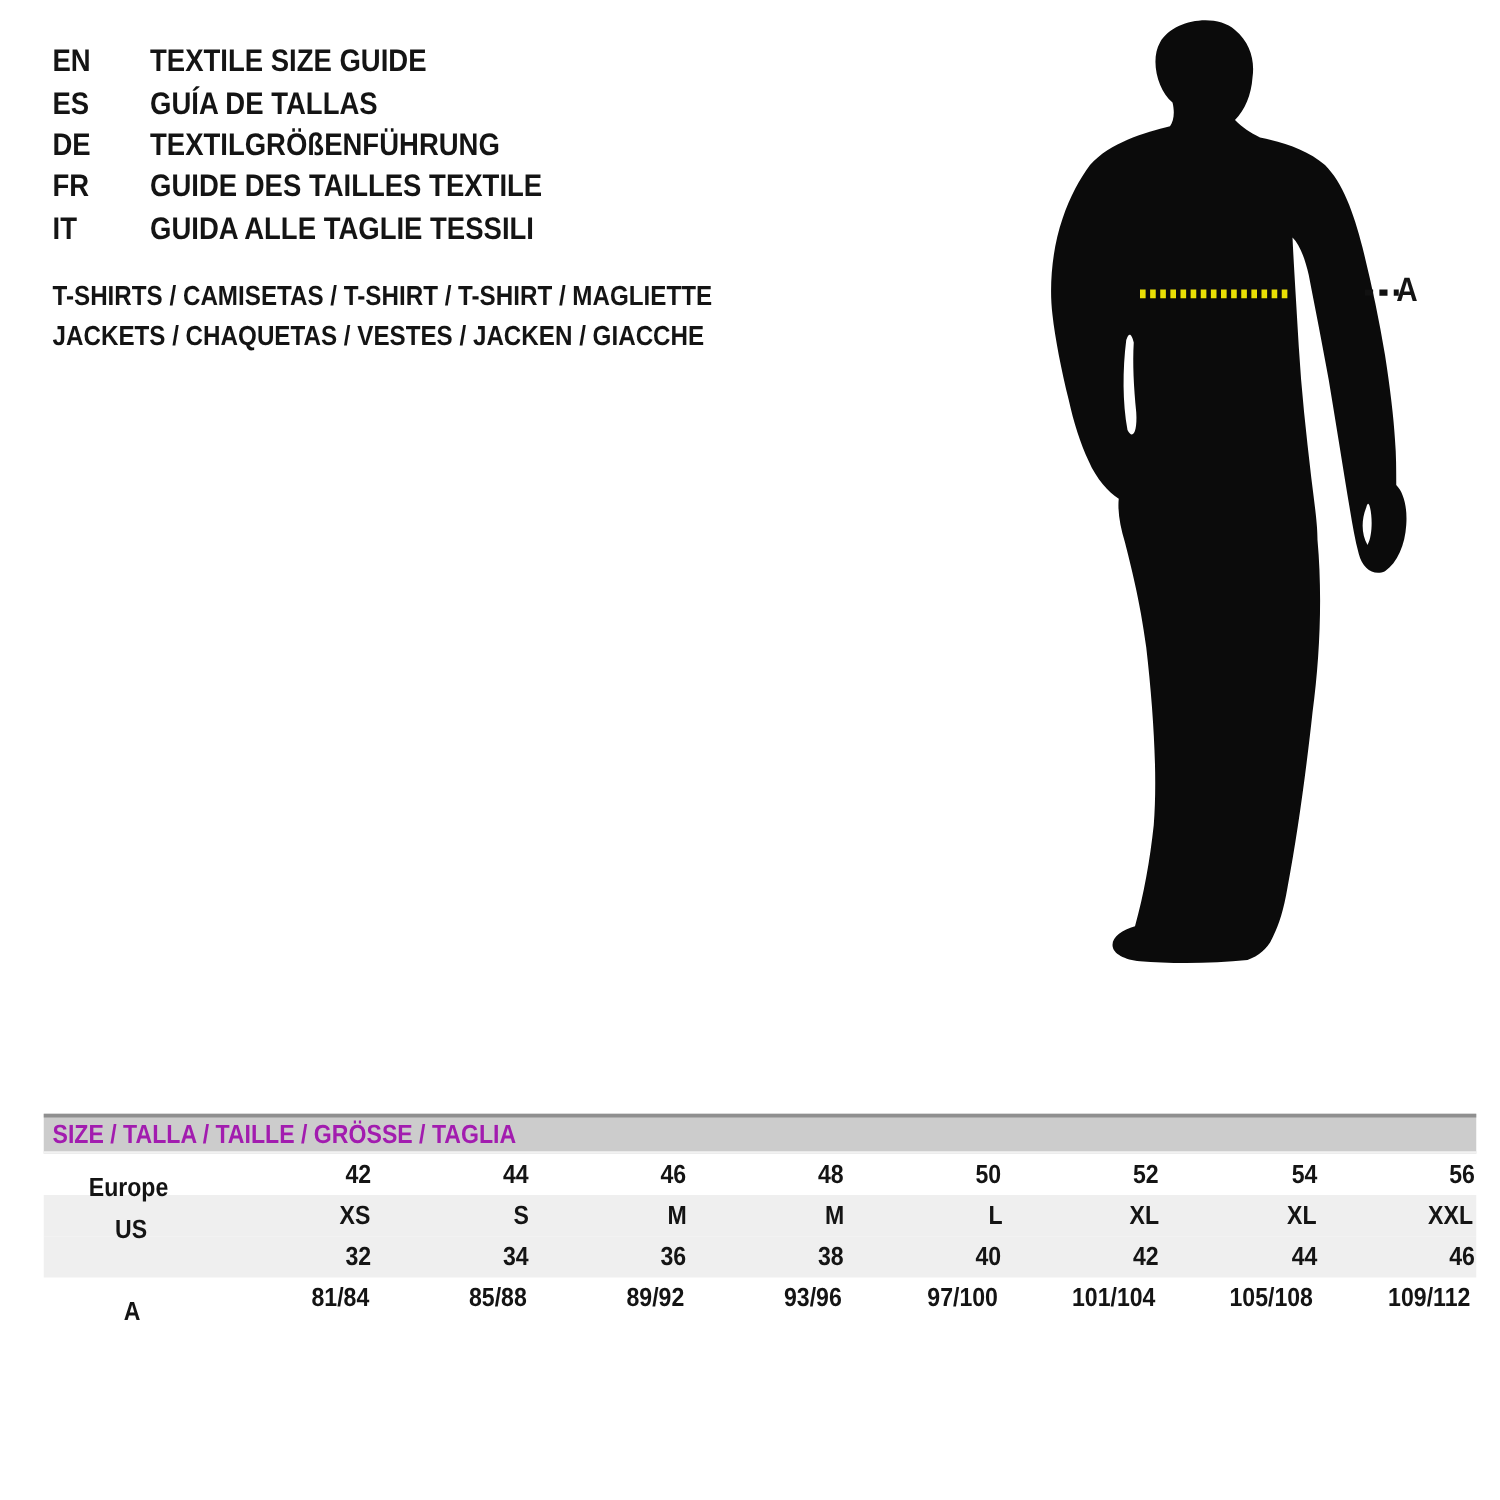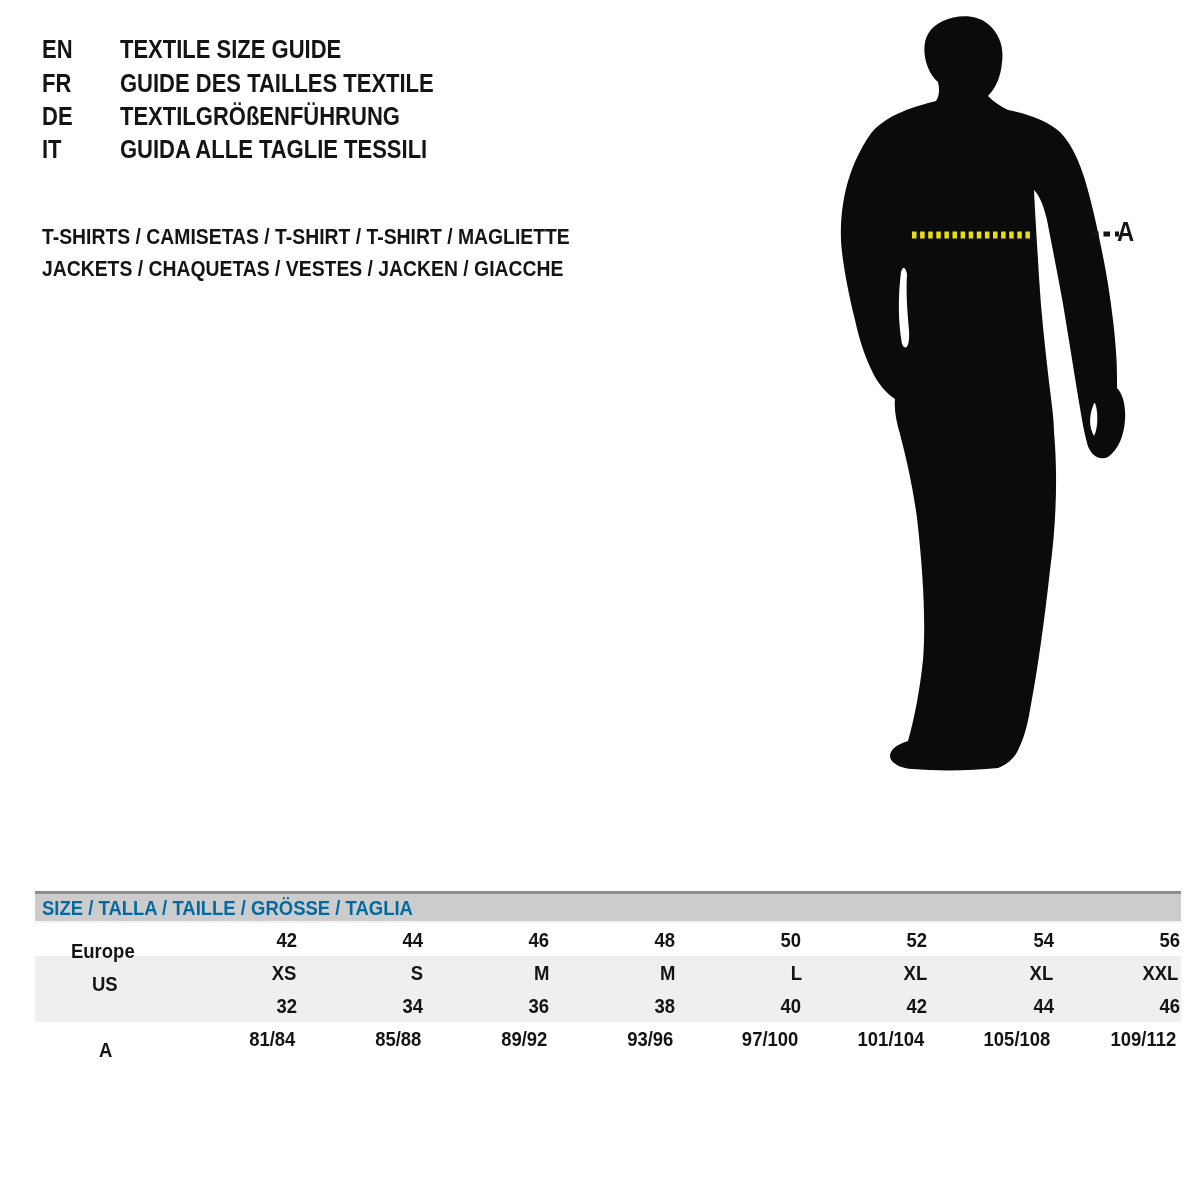--- a/index.html
+++ b/index.html
@@ -35,46 +35,50 @@
   .callout{stroke:#111111;}
   .measure-a{position:absolute;left:1117px;top:217px;font-weight:bold;font-size:27px;}
 
   
   .section-title{position:absolute;left:42px;top:844px;font-weight:bold;font-size:21px;}
 
   
   .size-table{position:absolute;left:35px;top:891px;width:1146px;}
   .thead{height:32px;background:var(--table_header_bg);border-top:3px solid var(--header_border);
          border-bottom:2px solid #f2f2f2;display:flex;align-items:center;padding-left:7px;
-         font-weight:bold;font-size:21px;color:#0369a1;}
+         font-weight:bold;font-size:21px;color:#a21caf;}
   .trow{display:flex;align-items:center;height:33px;font-weight:bold;font-size:21px;}
   .trow.shaded{background:var(--table_band_bg);}
   .tlabel{flex:0 0 137px;padding-left:7px;text-align:center;margin-top:22px;}
   .tcell{flex:1;text-align:right;}
 
   
   .footnote{position:absolute;left:42px;top:1101px;font-weight:bold;font-size:20px;}
 </style>
 </head>
 <body>
 
 <div class="canvas">
 
   <div class="lang-list">
     <div class="lang-row">
       <span class="lang-code"><span class="cond">EN</span></span>
       <span class="cond">TEXTILE SIZE GUIDE</span>
     </div>
     <div class="lang-row">
-      <span class="lang-code"><span class="cond">FR</span></span>
-      <span class="cond">GUIDE DES TAILLES TEXTILE</span>
+      <span class="lang-code"><span class="cond">ES</span></span>
+      <span class="cond">GUÍA DE TALLAS</span>
     </div>
     <div class="lang-row">
       <span class="lang-code"><span class="cond">DE</span></span>
       <span class="cond">TEXTILGRÖßENFÜHRUNG</span>
+    </div>
+    <div class="lang-row">
+      <span class="lang-code"><span class="cond">FR</span></span>
+      <span class="cond">GUIDE DES TAILLES TEXTILE</span>
     </div>
     <div class="lang-row">
       <span class="lang-code"><span class="cond">IT</span></span>
       <span class="cond">GUIDA ALLE TAGLIE TESSILI</span>
     </div>
   </div>
 
   <div class="cats">
     <div><span class="cond">T-SHIRTS / CAMISETAS / T-SHIRT / T-SHIRT / MAGLIETTE</span></div>
     <div><span class="cond">JACKETS / CHAQUETAS / VESTES / JACKEN / GIACCHE</span></div>

